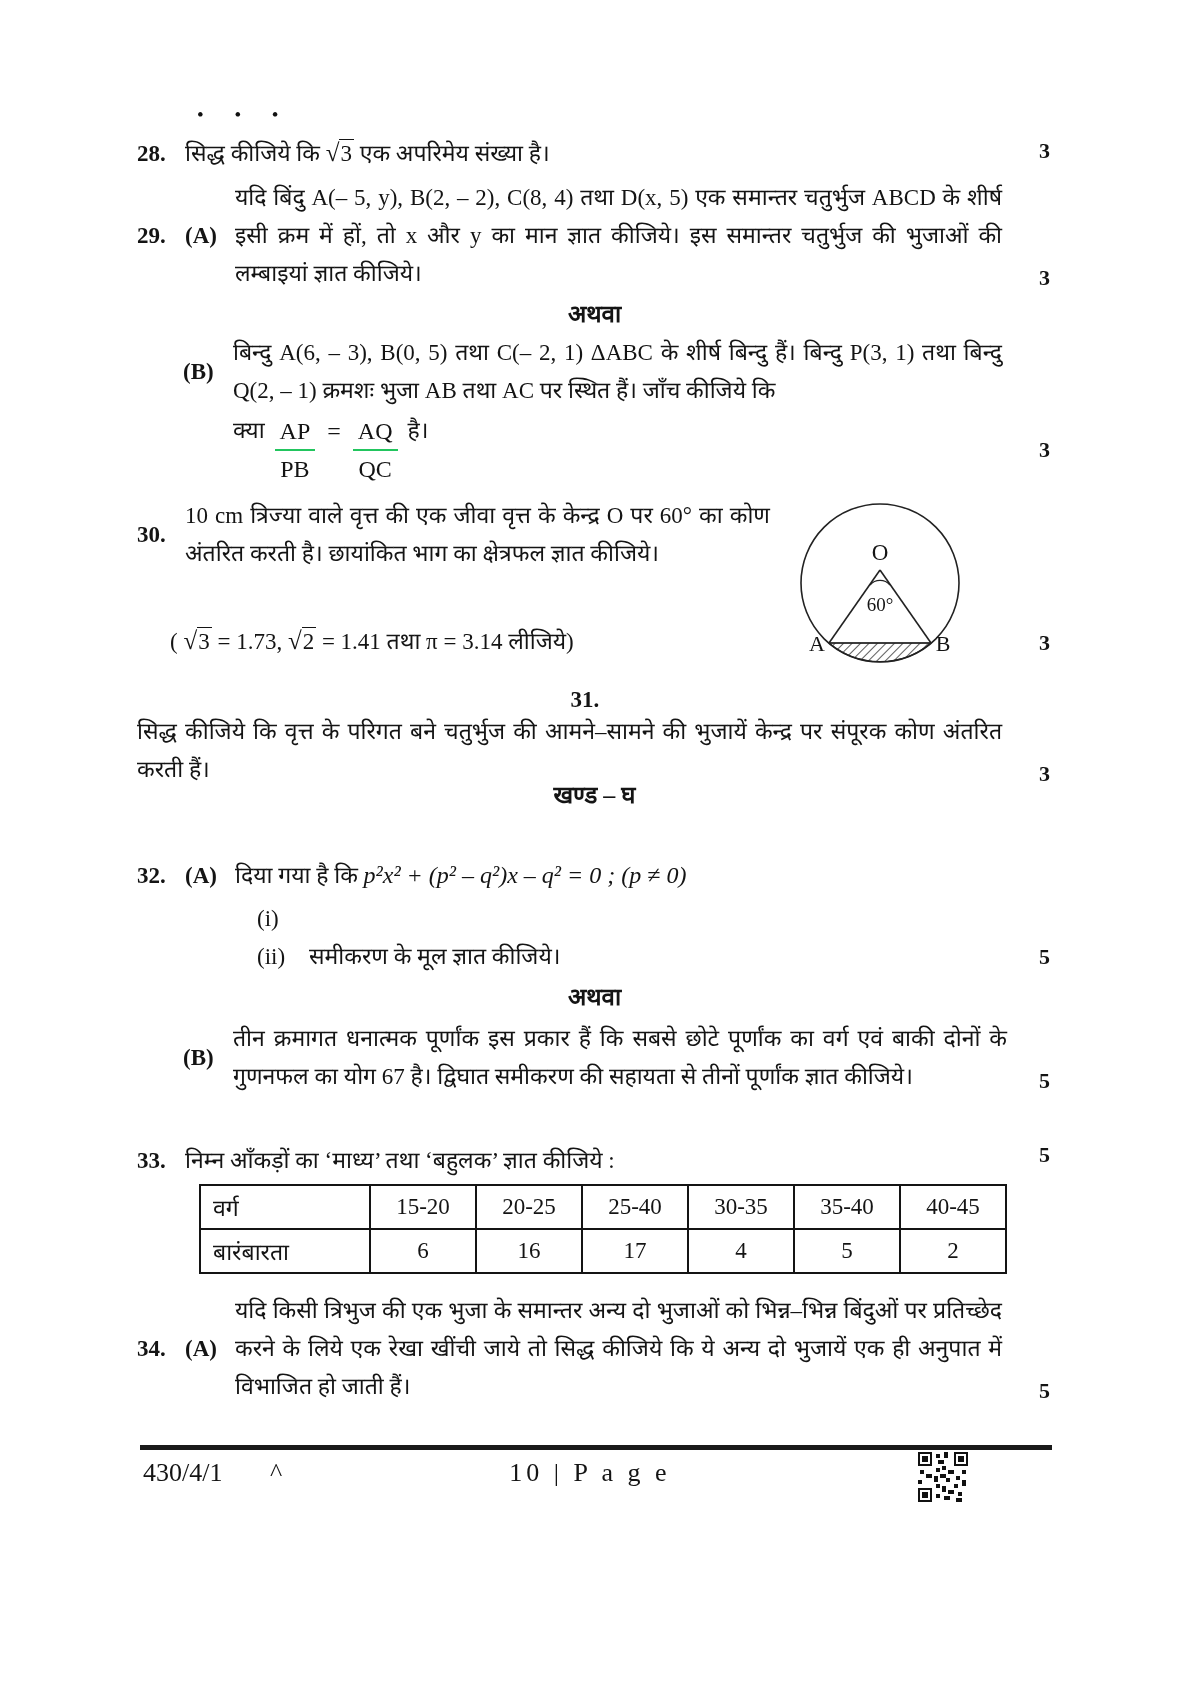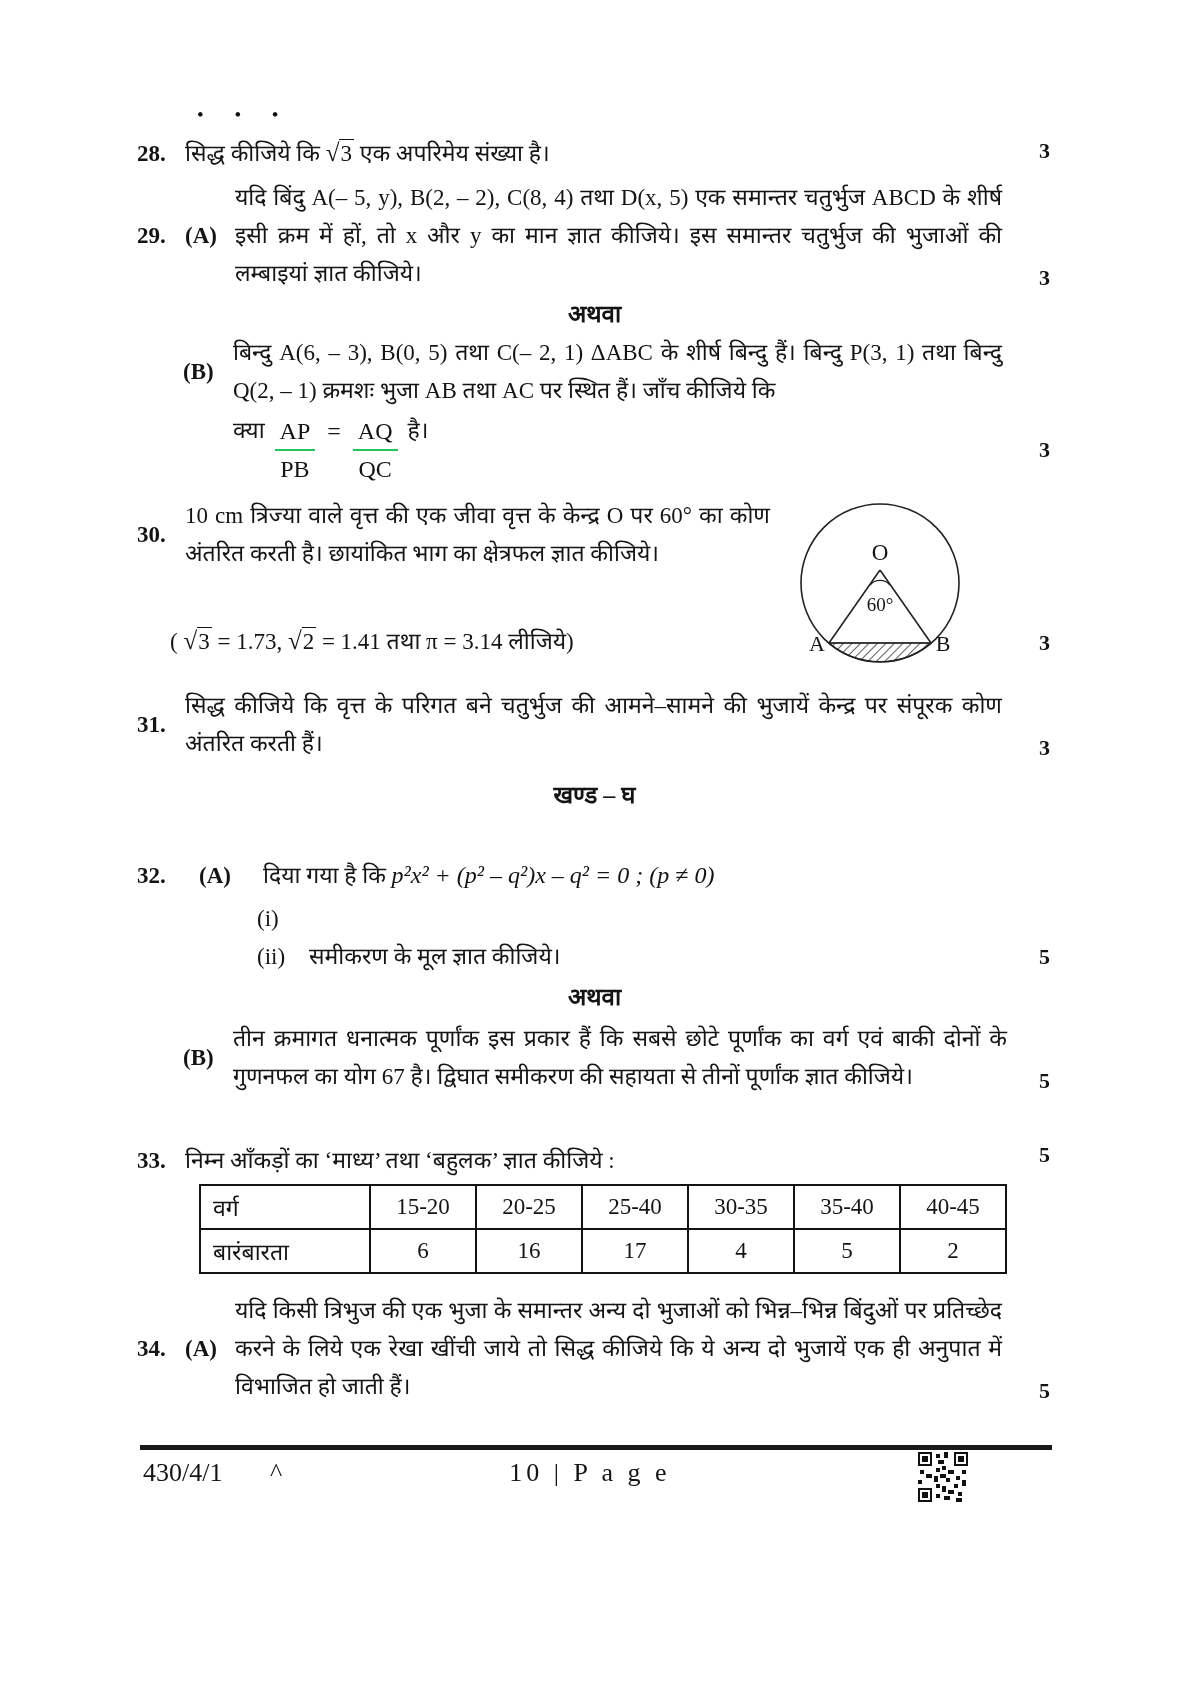--- a/index.html
+++ b/index.html
@@ -110,29 +110,29 @@
     <line x1="87" y1="72" x2="36" y2="145" stroke="#222" stroke-width="1.6"></line>
     <line x1="87" y1="72" x2="138" y2="145" stroke="#222" stroke-width="1.6"></line>
     <line x1="36" y1="145" x2="138" y2="145" stroke="#222" stroke-width="1.6"></line>
     <path d="M77,87 A13,13 0 0 1 97,87" fill="none" stroke="#222" stroke-width="1.3"></path>
     <text x="87" y="62" text-anchor="middle" font-size="23">O</text>
     <text x="87" y="113" text-anchor="middle" font-size="19">60°</text>
     <text x="24" y="153" text-anchor="middle" font-size="22">A</text>
     <text x="150" y="153" text-anchor="middle" font-size="22">B</text>
   </svg>
 
-  <div class="abs q" style="left:137px; top:687px; width:915px;">
+  <div class="abs q" style="left:137px; top:687px; width:915px;flex-direction:column;">
     <div class="qnum">31.</div>
     <div class="qbody">सिद्ध कीजिये कि वृत्त के परिगत बने चतुर्भुज की आमने–सामने की भुजायें केन्द्र पर संपूरक कोण अंतरित करती हैं।</div>
     <span class="mark mark-bottom">3</span>
   </div>
 
   <div class="abs center-label" style="left:137px; top:777px; width:915px;">खण्ड – घ</div>
 
-  <div class="abs q" style="left:137px; top:856px; width:915px;gap:14px;">
+  <div class="abs q" style="left:137px; top:856px; width:915px;">
     <div class="qnum">32.</div>
     <div class="sublab">(A)</div>
     <div class="qbody nojust">
       <span>दिया गया है कि </span><span class="equation">p²x² + (p² – q²)x – q² = 0 ; (p ≠ 0)</span>
     </div>
   </div>
   <div class="abs items" style="left:137px; top:900px; width:915px;">
     <div class="item line">
       <span class="ilab">(i)</span>
     </div>

